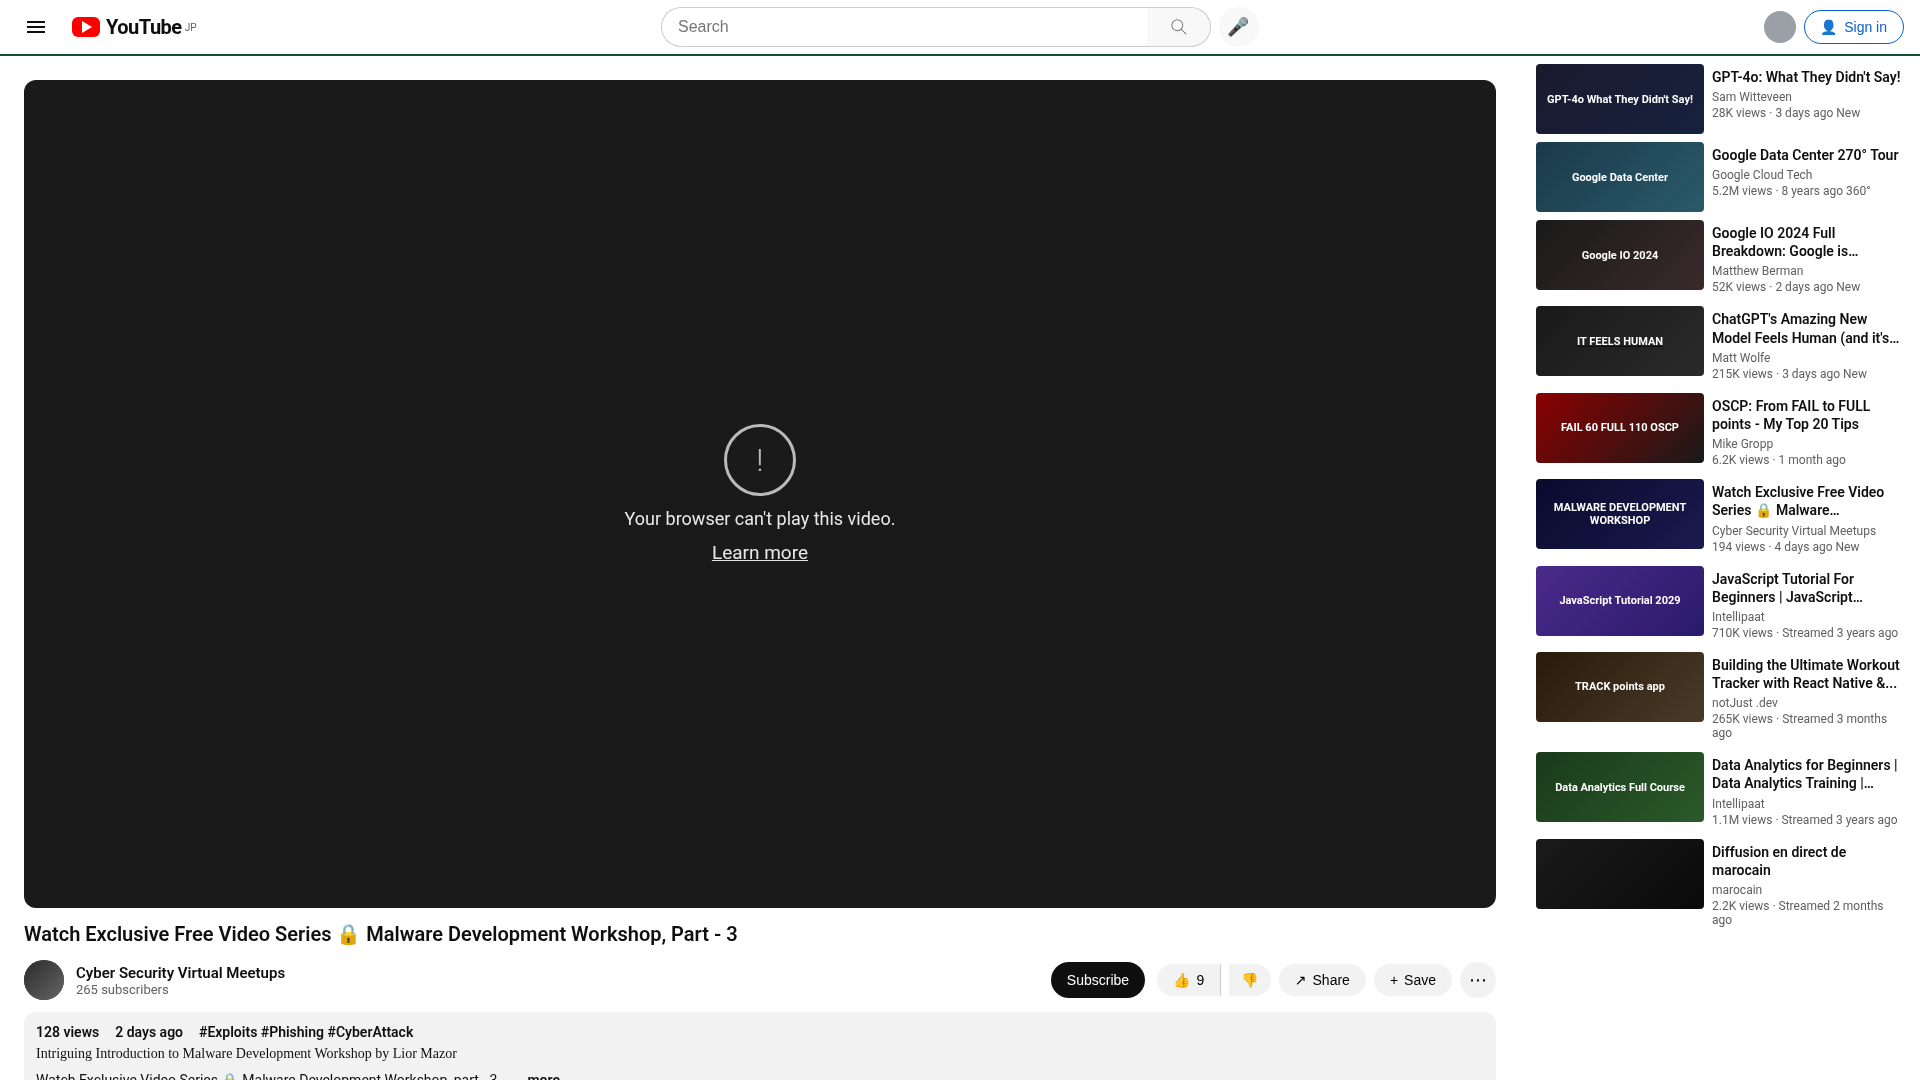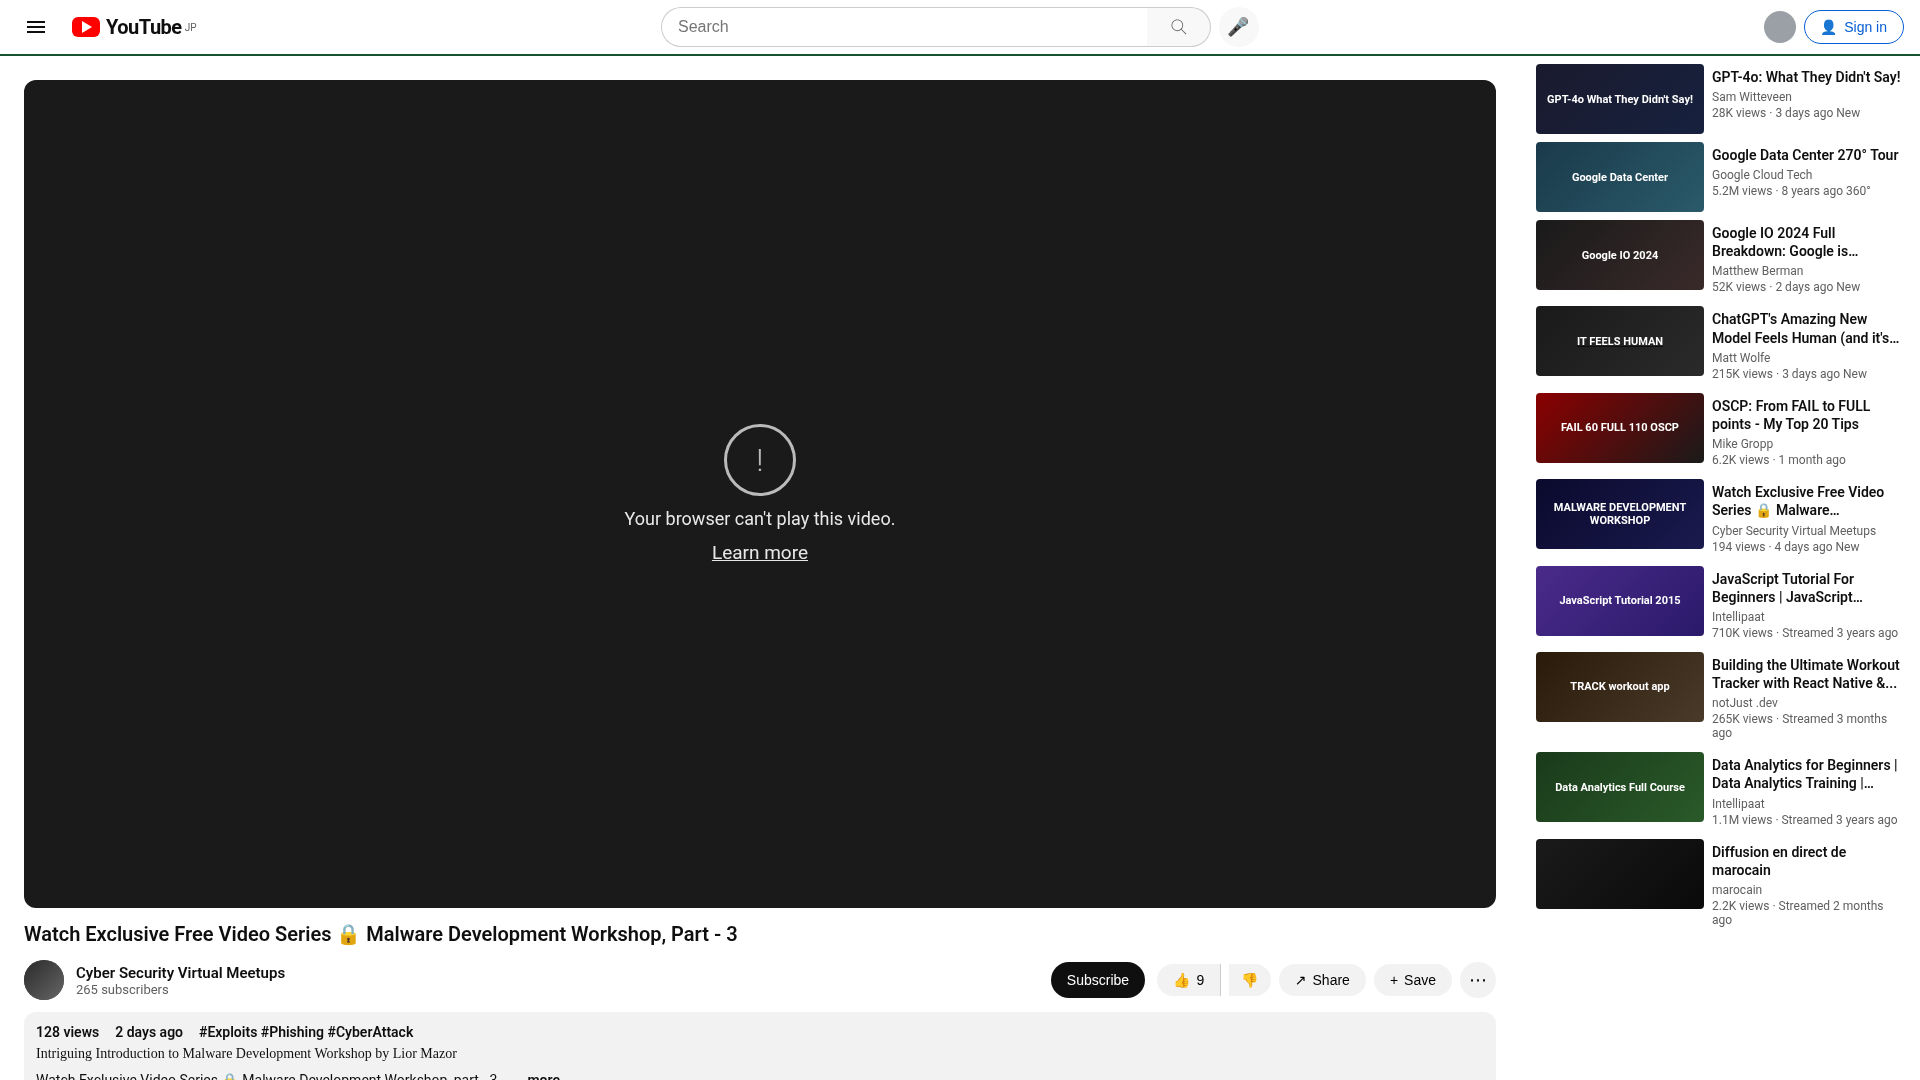--- a/index.html
+++ b/index.html
@@ -250,31 +250,31 @@
       <div class="thumb-text">MALWARE DEVELOPMENT WORKSHOP</div>
     </div>
     <div class="sidebar-meta">
       <div class="sidebar-title">Watch Exclusive Free Video Series 🔒 Malware Development Workshop...</div>
       <div class="sidebar-channel">Cyber Security Virtual Meetups</div>
       <div class="sidebar-views">194 views · 4 days ago <span class="new-badge">New</span></div>
     </div>
   </div>
       <div class="sidebar-item">
     <div class="sidebar-thumb thumb-javascript">
-      <div class="thumb-text">JavaScript Tutorial 2015</div>
+      <div class="thumb-text">JavaScript Tutorial 2029</div>
     </div>
     <div class="sidebar-meta">
       <div class="sidebar-title">JavaScript Tutorial For Beginners | JavaScript Training...</div>
       <div class="sidebar-channel">Intellipaat</div>
       <div class="sidebar-views">710K views · Streamed 3 years ago</div>
     </div>
   </div>
       <div class="sidebar-item">
     <div class="sidebar-thumb thumb-workout">
-      <div class="thumb-text">TRACK workout app</div>
+      <div class="thumb-text">TRACK points app</div>
     </div>
     <div class="sidebar-meta">
       <div class="sidebar-title">Building the Ultimate Workout Tracker with React Native &amp;...</div>
       <div class="sidebar-channel">notJust .dev</div>
       <div class="sidebar-views">265K views · Streamed 3 months ago</div>
     </div>
   </div>
       <div class="sidebar-item">
     <div class="sidebar-thumb thumb-analytics">
       <div class="thumb-text">Data Analytics Full Course</div>

